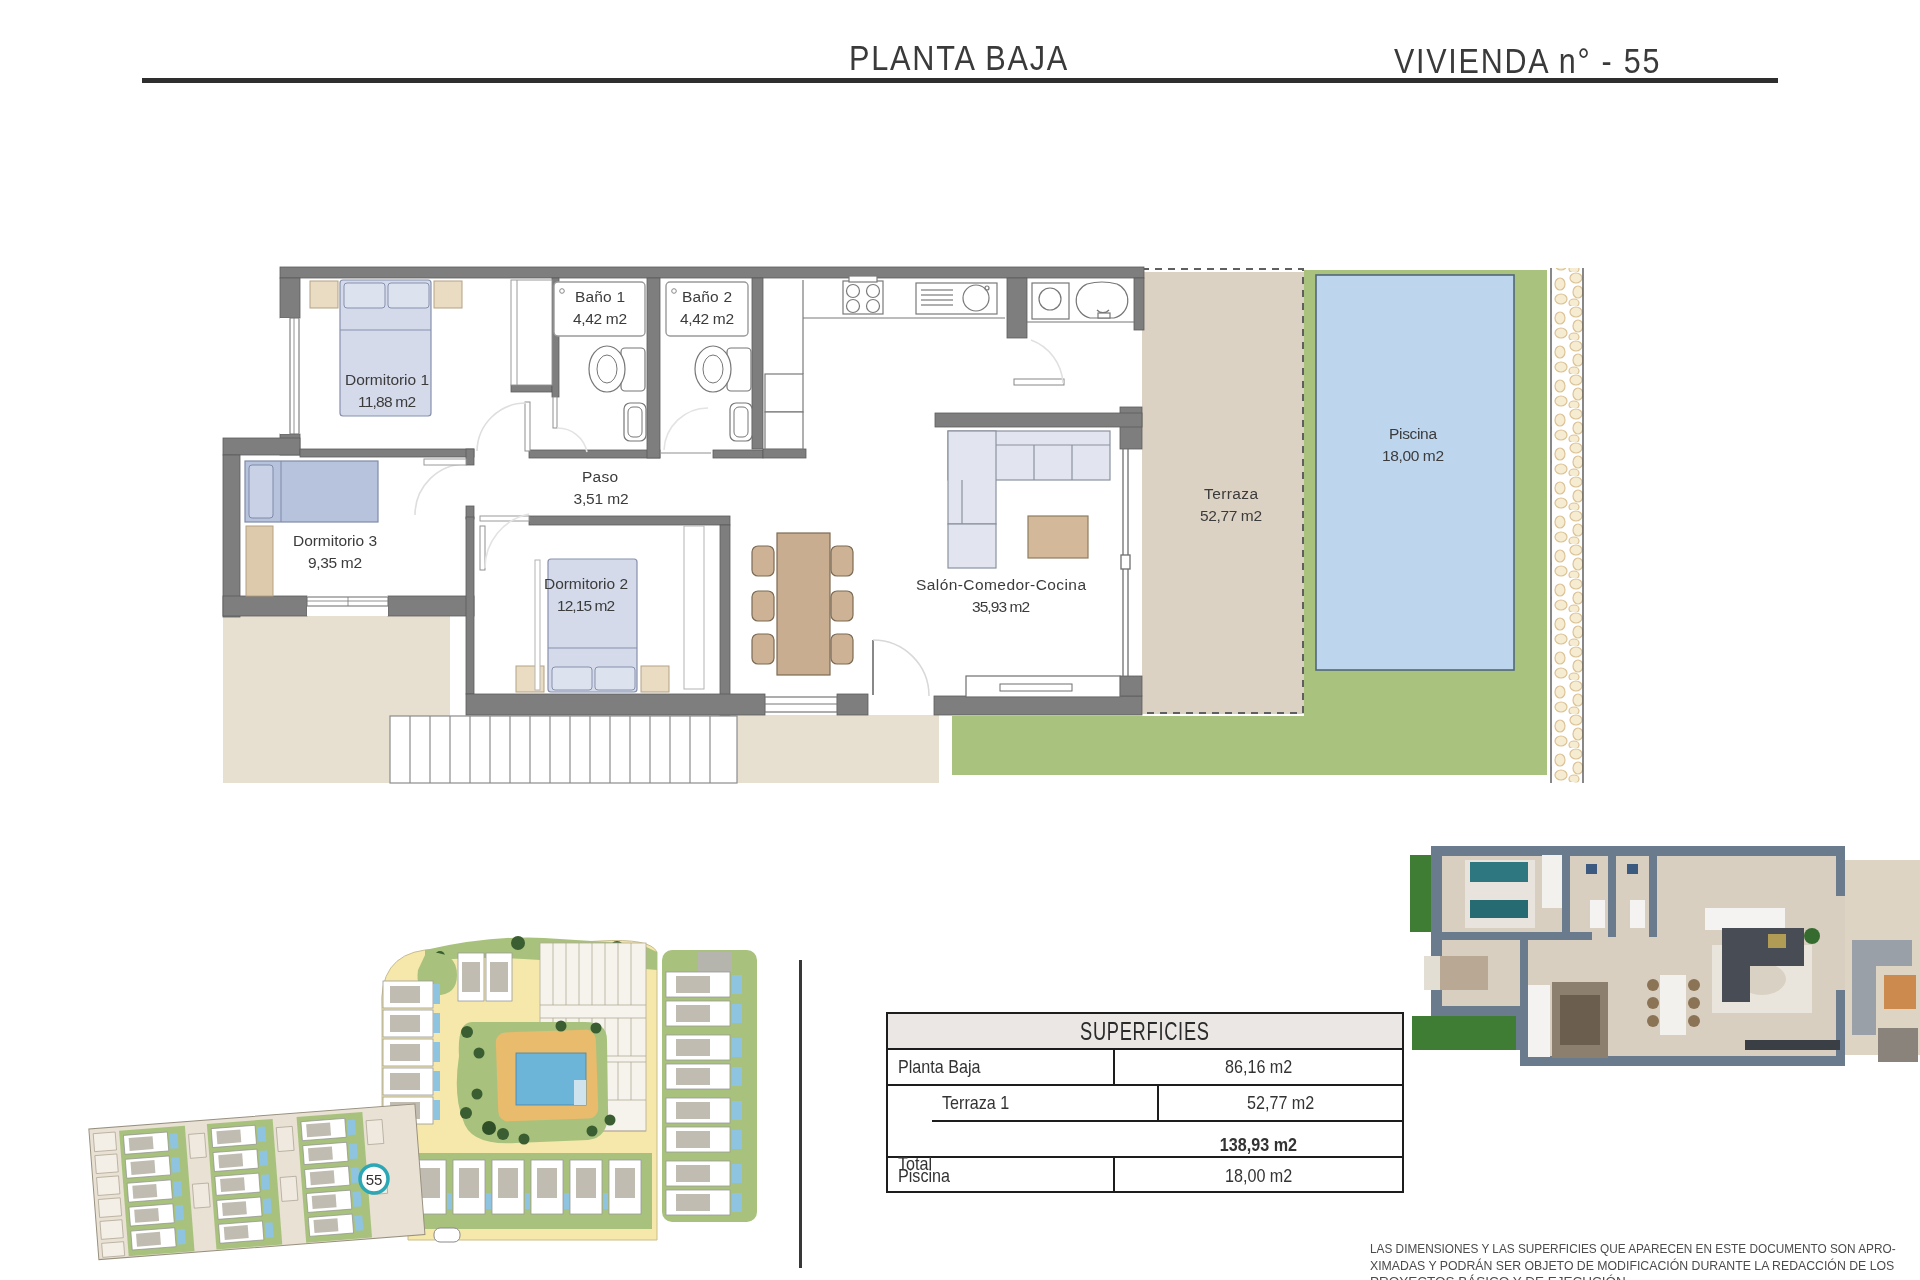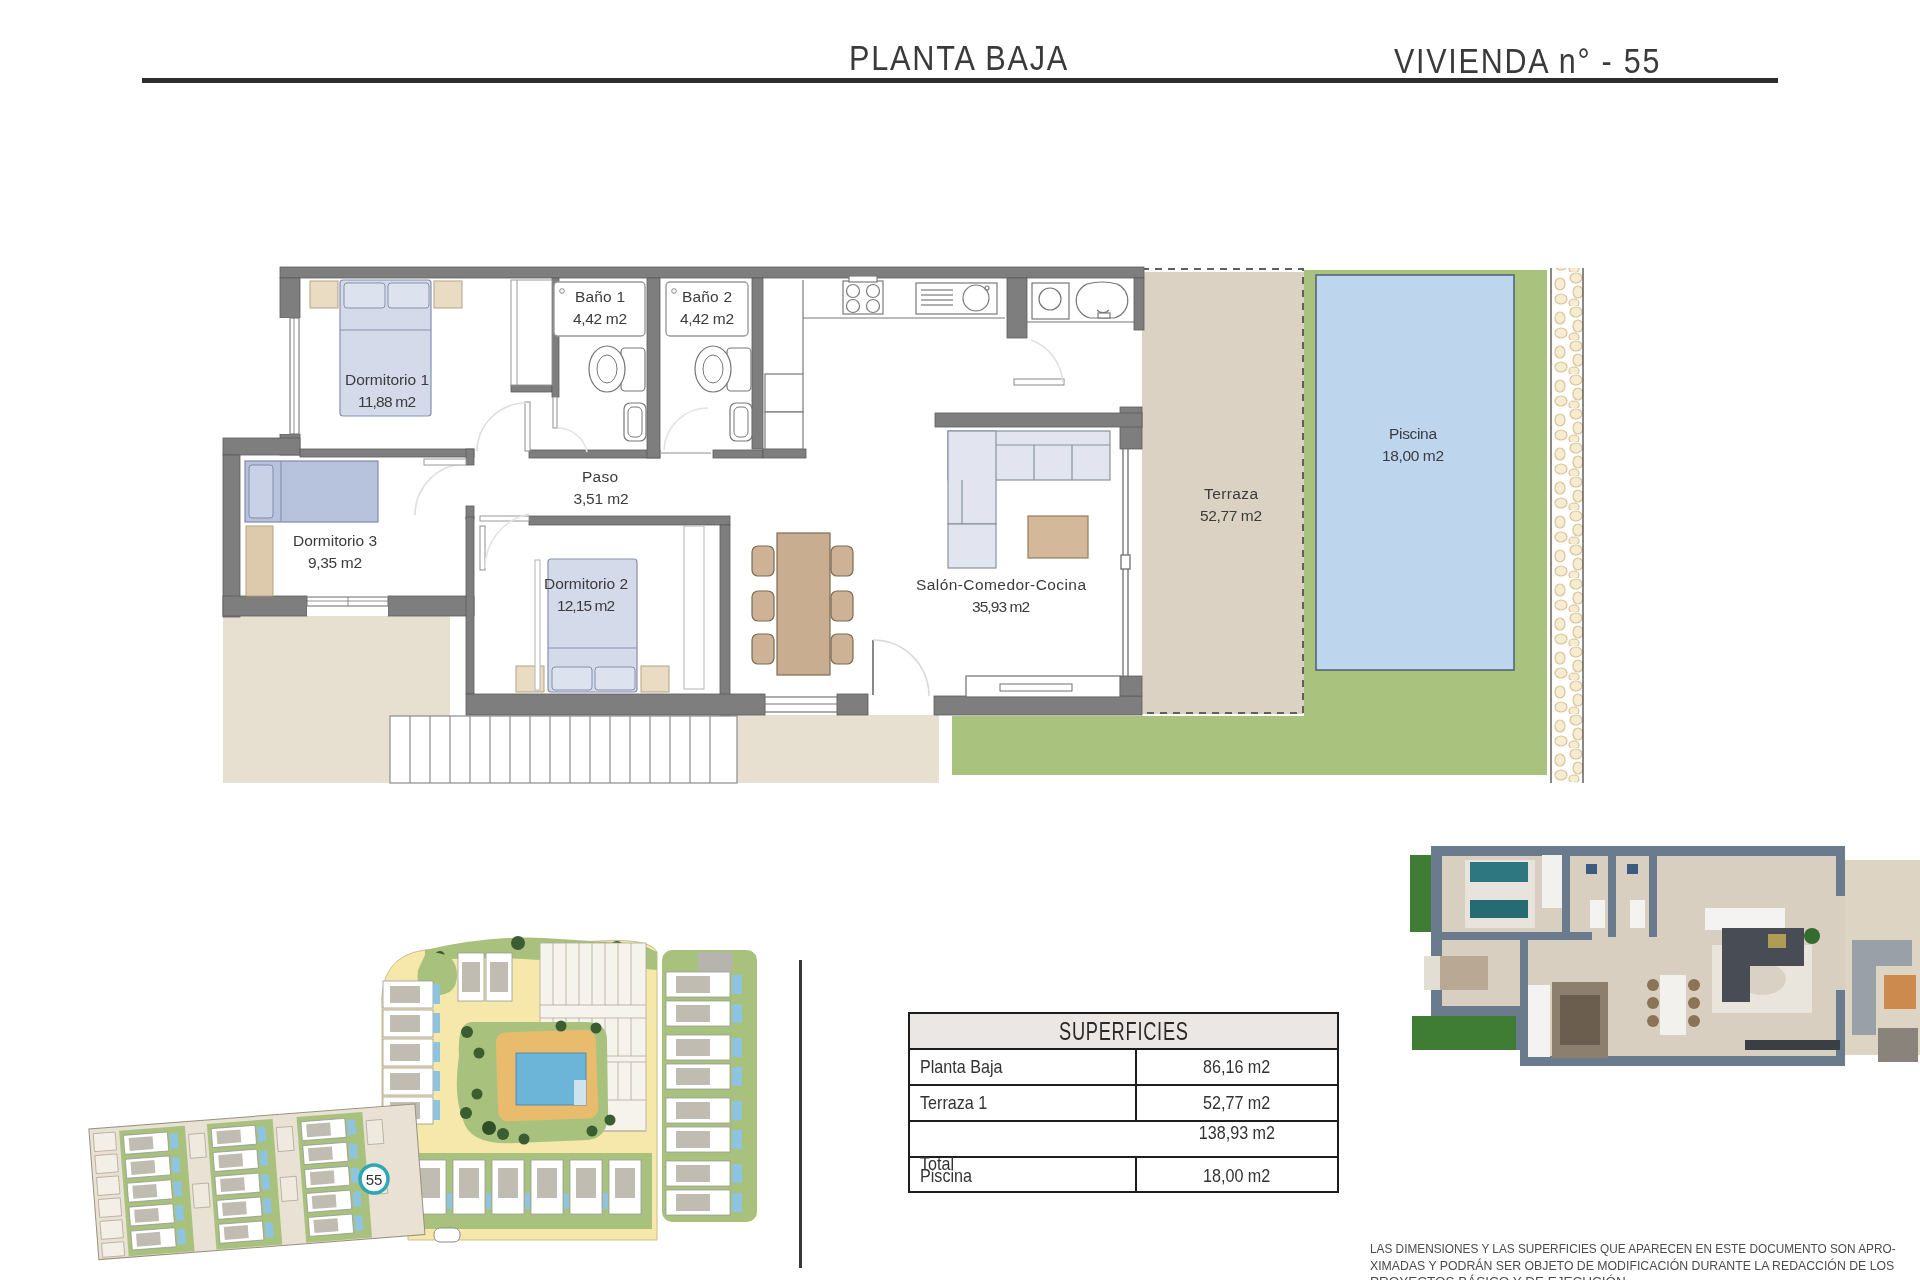--- a/index.html
+++ b/index.html
@@ -683,49 +683,49 @@
     <rect x="1852" y="940" width="24" height="95"></rect>
     <rect x="1876" y="940" width="36" height="26"></rect>
   </g>
   <rect x="1884" y="975" width="32" height="34" fill="#cd8a4e"></rect>
   <rect x="1878" y="1028" width="40" height="34" fill="#8a837b"></rect>
 </g>
 </svg>
 
 <div class="abs" style="left:799px;top:960px;width:3px;height:308px;background:#383838;"></div>
 
-<div class="abs" style="left:908px;top:1012px;width:431px;height:181px;border:2px solid #1d1d1d;box-sizing:border-box;">
+<div class="abs" style="left:886px;top:1012px;width:518px;height:181px;border:2px solid #1d1d1d;box-sizing:border-box;">
 
   <div style="height:34px;background:#eae7e4;border-bottom:2px solid #1d1d1d;display:flex;align-items:center;justify-content:center;font-size:25px;color:#2a2a2a;">
       <span style="transform:scaleX(0.73);letter-spacing:1px;">SUPERFICIES</span>
     </div>
 
   <div style="height:34px;border-bottom:2px solid #1d1d1d;display:flex;font-size:19px;color:#333;">
     <div style="width:215px;border-right:2px solid #1d1d1d;display:flex;align-items:center;padding-left:10px;">
         <span style="transform:scaleX(0.85);transform-origin:0 50%;">Planta Baja</span>
       </div>
     <div style="flex:1;display:flex;align-items:center;justify-content:center;">
         <span style="transform:scaleX(0.85);">86,16 m2</span>
       </div>
   </div>
 
-  <div style="height:34px;border-bottom:2px solid #1d1d1d;display:flex;font-size:19px;color:#333;">
+  <div style="height:34px;border-bottom:2px solid #1d1d1d;display:flex;font-size:19px;color:#333;margin-left:44px;">
     <div style="width:215px;border-right:2px solid #1d1d1d;display:flex;align-items:center;padding-left:10px;">
         <span style="transform:scaleX(0.85);transform-origin:0 50%;">Terraza 1</span>
       </div>
     <div style="flex:1;display:flex;align-items:center;justify-content:center;">
         <span style="transform:scaleX(0.85);">52,77 m2</span>
       </div>
   </div>
 
   <div style="height:34px;border-bottom:2px solid #1d1d1d;display:flex;font-size:19px;color:#333;">
     <div style="width:215px;border-right:2px solid #1d1d1d;display:flex;align-items:center;padding-left:10px;margin-top:42px;">
         <span style="transform:scaleX(0.85);transform-origin:0 50%;">Total</span>
       </div>
-    <div style="flex:1;display:flex;align-items:flex-start;justify-content:center;">
+    <div style="flex:1;display:flex;align-items:flex-end;justify-content:center;font-weight:bold;">
         <span style="transform:scaleX(0.85);">138,93 m2</span>
       </div>
   </div>
 
   <div style="height:35px;display:flex;font-size:19px;color:#333;">
     <div style="width:215px;border-right:2px solid #1d1d1d;display:flex;align-items:center;padding-left:10px;">
         <span style="transform:scaleX(0.85);transform-origin:0 50%;">Piscina</span>
       </div>
     <div style="flex:1;display:flex;align-items:center;justify-content:center;">
         <span style="transform:scaleX(0.85);">18,00 m2</span>

